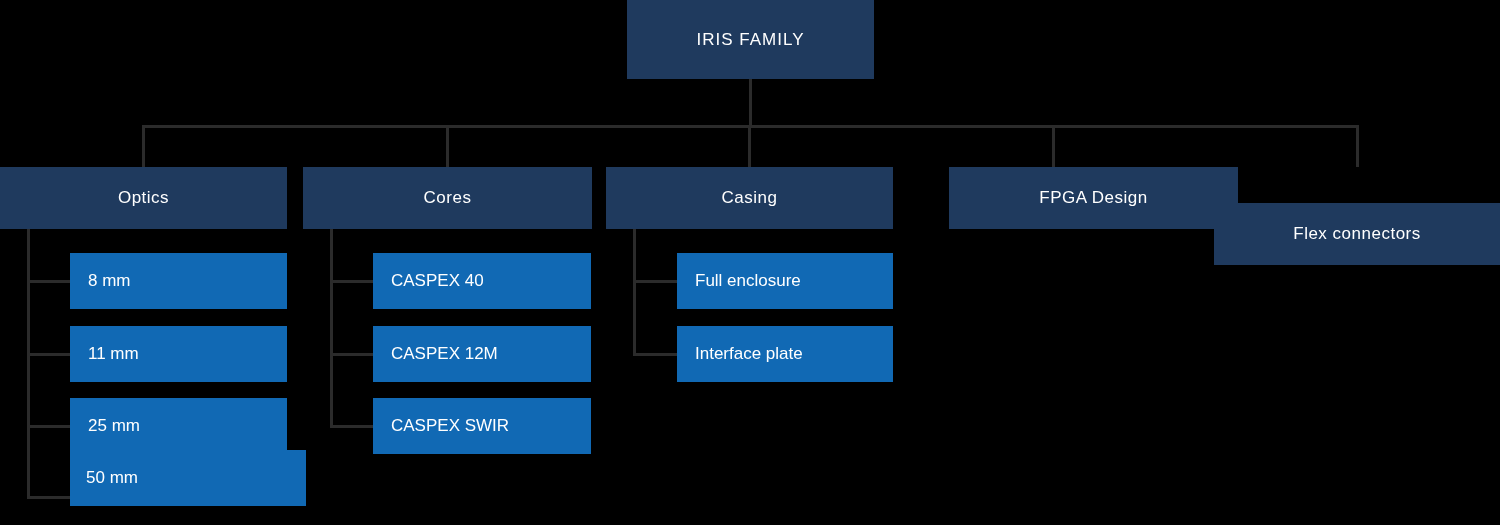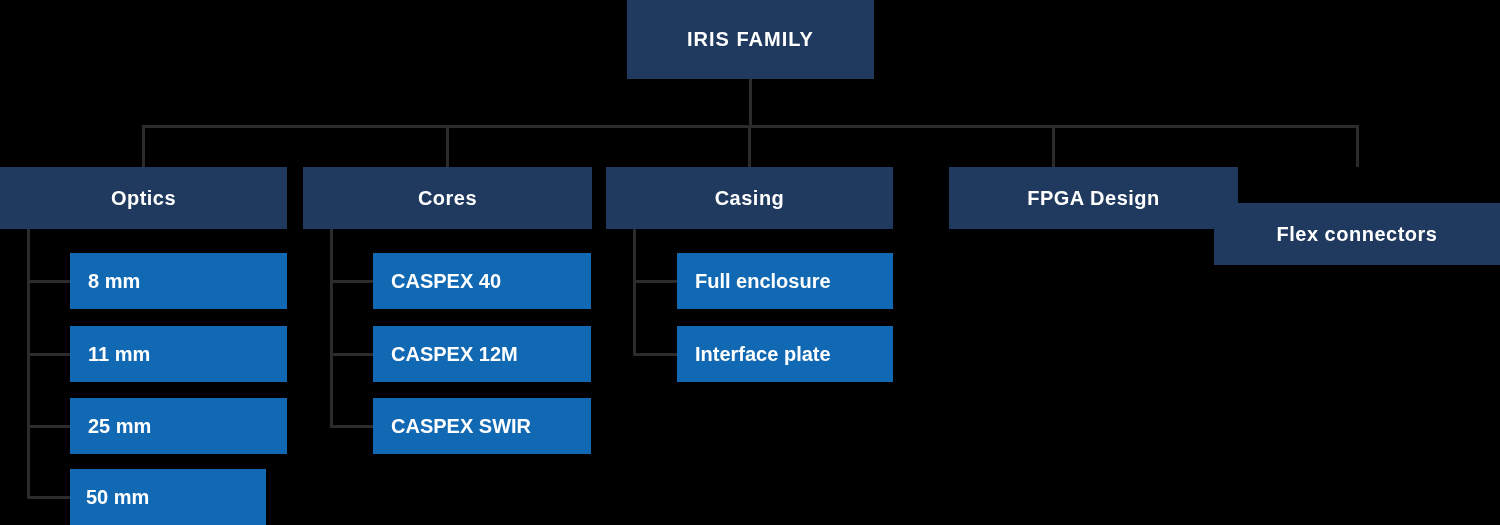--- a/index.html
+++ b/index.html
@@ -14,22 +14,22 @@
     background: var(--background, #000000);
     overflow: hidden;
     font-family: "Liberation Sans", sans-serif;
   }
   .box {
     position: absolute;
     display: flex;
     align-items: center;
     box-sizing: border-box;
     color: var(--text, #ffffff);
-    font-weight: 700;
-    font-size: 20px;
+    font-weight: 400;
+    font-size: 17px;
     white-space: nowrap;
   }
   .parent {
     background: var(--parent-box, #1f3a5e);
     justify-content: center;
     letter-spacing: 0.5px;
   }
   .root {
     letter-spacing: 1px;
   }
@@ -84,21 +84,21 @@
 
   <div class="box child" style="left:70px; top:253px; width:217px; height:56px;">
     <span>8 mm</span>
   </div>
   <div class="box child" style="left:70px; top:326px; width:217px; height:56px;">
     <span>11 mm</span>
   </div>
   <div class="box child" style="left:70px; top:398px; width:217px; height:56px;">
     <span>25 mm</span>
   </div>
-  <div class="box child" style="left:70px; top:469px; width:196px; height:56px;padding-left:16px;">
+  <div class="box child" style="left:70px; top:450px; width:236px; height:56px;padding-left:16px;">
     <span>50 mm</span>
   </div>
 
   <div class="line" style="left:330px; top:229px; width:3px; height:199px;"></div>
   <div class="line" style="left:330px; top:280px; width:43px; height:3px;"></div>
   <div class="line" style="left:330px; top:353px; width:43px; height:3px;"></div>
   <div class="line" style="left:330px; top:425px; width:43px; height:3px;"></div>
 
   <div class="box child" style="left:373px; top:253px; width:218px; height:56px;">
     <span>CASPEX 40</span>

